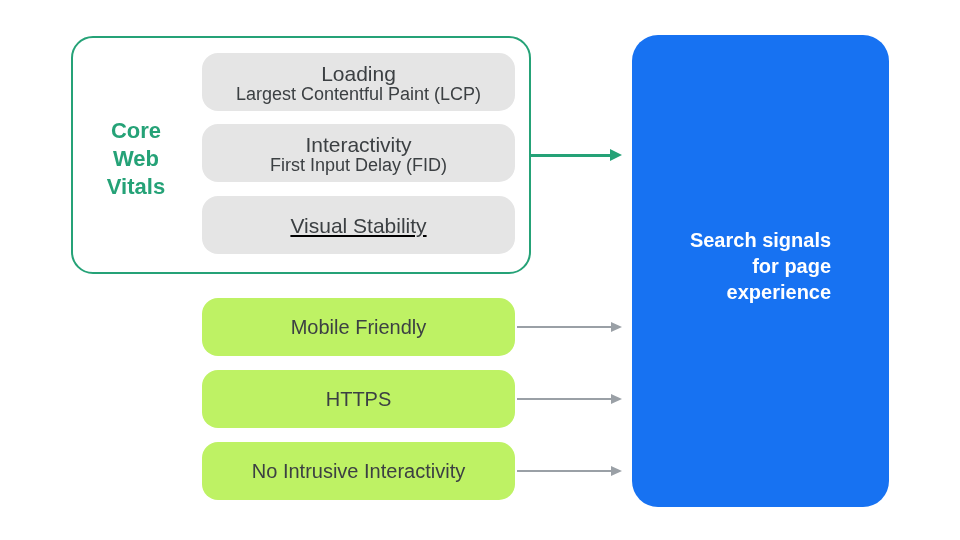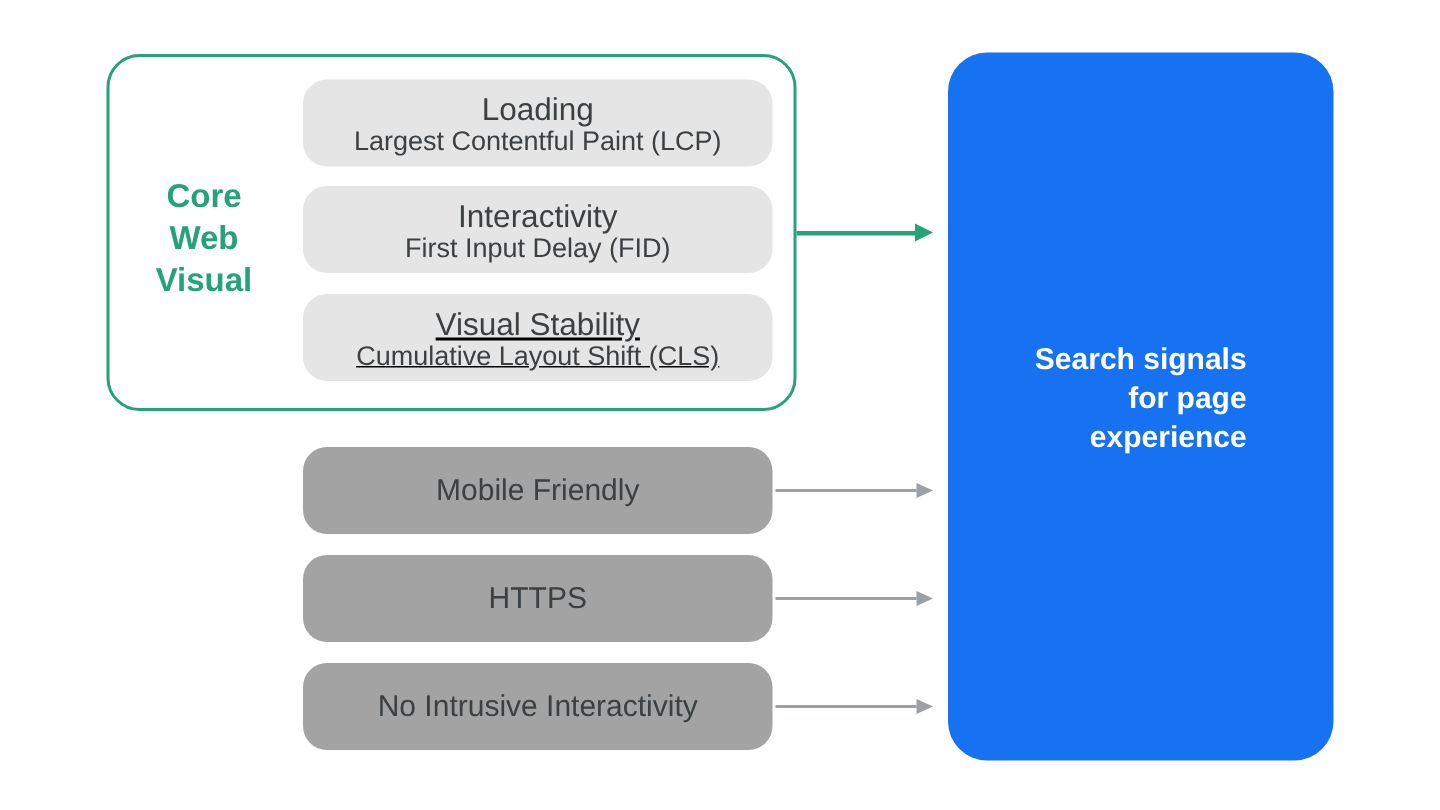--- a/index.html
+++ b/index.html
@@ -40,21 +40,21 @@
   .vital-box .subtitle {
     color: #3C4043; font-size: 18px; font-weight: 400; line-height: 17px;
   }
   .vb-1 { top: 53px; }
   .vb-2 { top: 124px; }
   .vb-3 { top: 196px; text-decoration: underline; }
 
   
   .factor-box {
     position: absolute; left: 202px; width: 313px; height: 58px;
-    background: #a3a3a3; border-radius: 16px;
+    background: #bef264; border-radius: 16px;
     display: flex; align-items: center; justify-content: center;
     color: #3C4043; font-size: 20px; line-height: 24px;
     box-sizing: border-box;
   }
   .fb-1 { top: 298px; }
   .fb-2 { top: 370px; }
   .fb-3 { top: 442px; }
 
   
   .result-box {
@@ -91,35 +91,34 @@
 </style>
 </head>
 <body>
 
 <div class="canvas">
 
   <div class="cwv-container"></div>
 
   <div class="cwv-label">Core
 Web
-Visual</div>
+Vitals</div>
 
   <div class="vital-box vb-1">
     <div class="title">Loading</div>
     <div class="subtitle">Largest Contentful Paint (LCP)</div>
   </div>
 
   <div class="vital-box vb-2">
     <div class="title">Interactivity</div>
     <div class="subtitle">First Input Delay (FID)</div>
   </div>
 
   <div class="vital-box vb-3">
     <div class="title">Visual Stability</div>
-    <div class="subtitle">Cumulative Layout Shift (CLS)</div>
   </div>
 
   <div class="factor-box fb-1">
     <span>Mobile Friendly</span>
   </div>
   <div class="factor-box fb-2">
     <span>HTTPS</span>
   </div>
   <div class="factor-box fb-3">
     <span>No Intrusive Interactivity</span>

